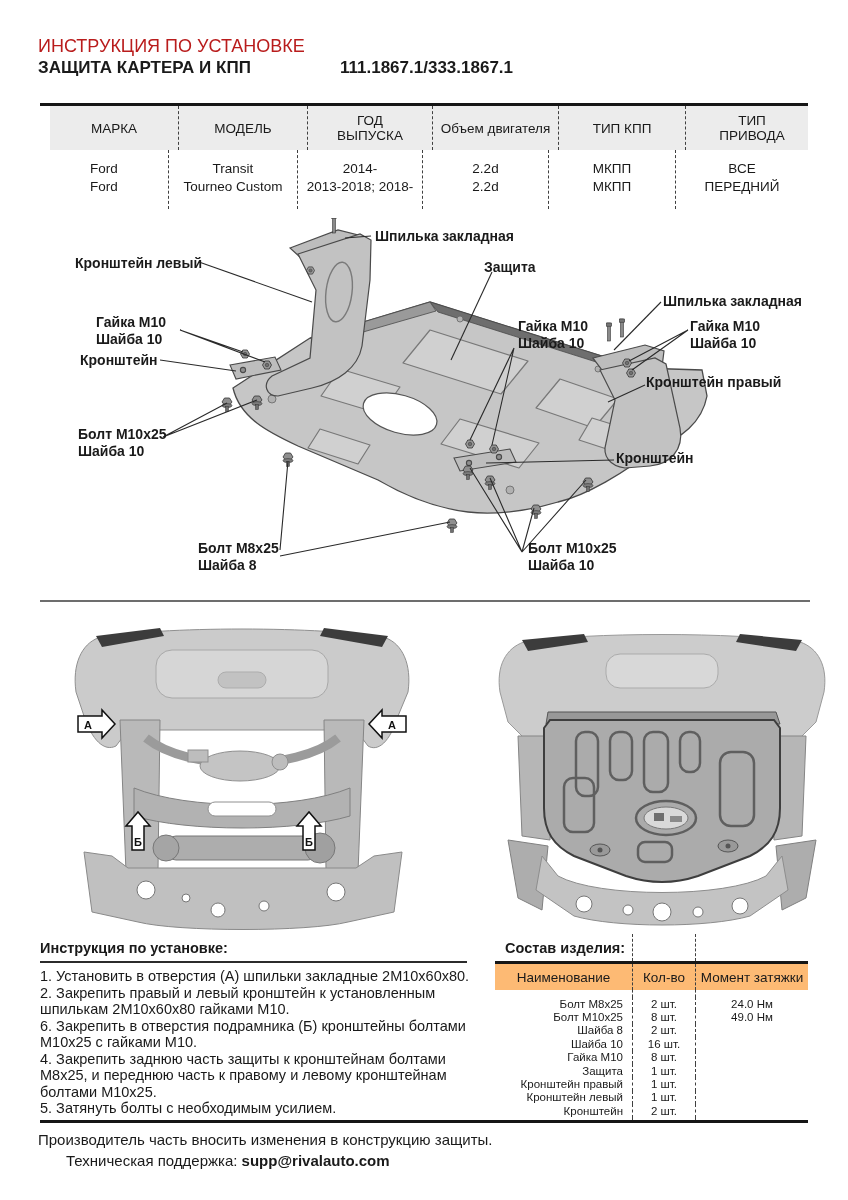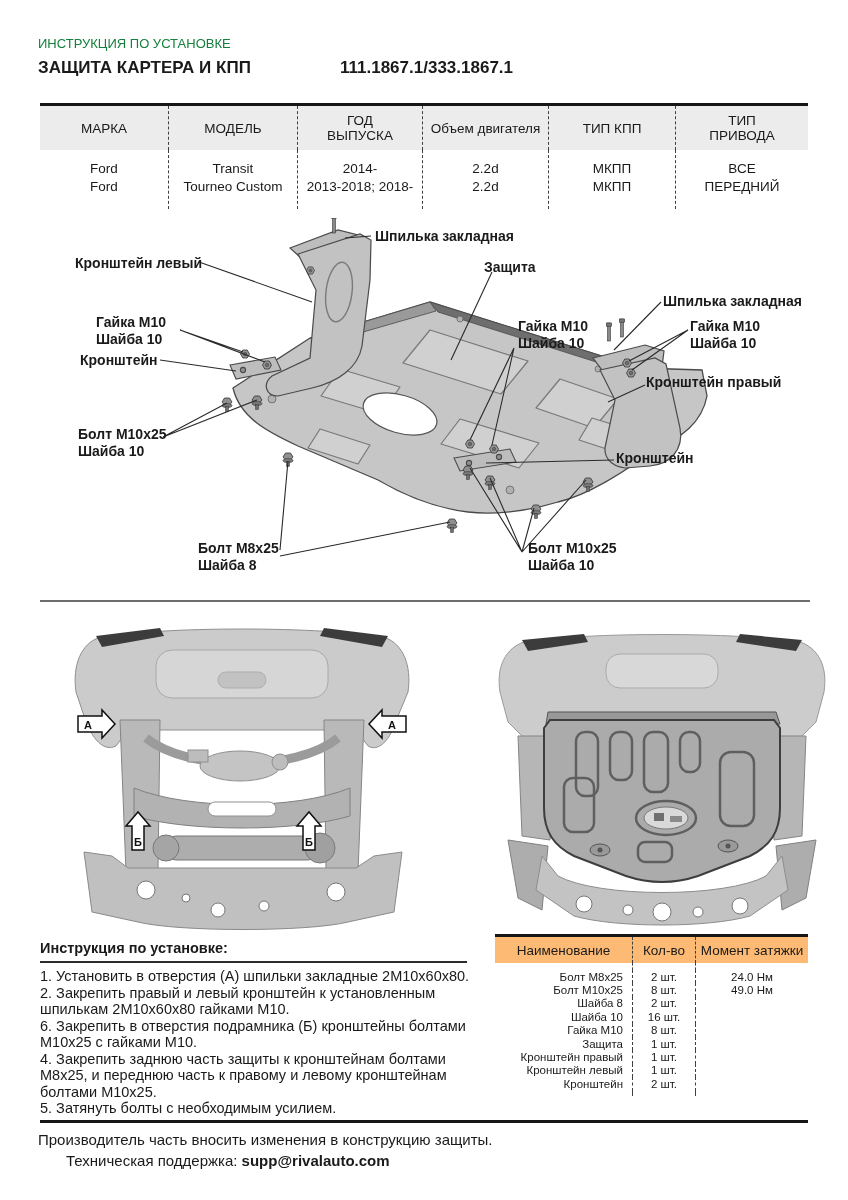--- a/index.html
+++ b/index.html
@@ -1,27 +1,27 @@
 <!DOCTYPE html>
 <html><head>
 <meta charset="utf-8">
 <style>
   html,body{margin:0;padding:0;background:#fff;}
   .page{position:relative;width:848px;height:1200px;background:#ffffff;
         font-family:"Liberation Sans",sans-serif;color:#1a1a1a;overflow:hidden;}
 
   
-  .hdr1{position:absolute;left:38px;top:36px;font-size:13px;color:#15803d;}
+  .hdr1{position:absolute;left:38px;top:36px;font-size:18px;color:#b91c1c;}
   .hdr2{position:absolute;left:38px;top:58px;font-size:17px;font-weight:bold;}
   .hdrnum{position:absolute;left:340px;top:58px;font-size:17px;font-weight:bold;}
 
   
   .vtable{position:absolute;left:40px;top:103px;width:768px;border-top:3px solid #161616;}
   .vgrid{display:grid;grid-template-columns:128px 129px 125px 126px 127px 133px;}
-  .vhead{background:#ececec;}
+  .vhead{background:#ececec;margin-left:10px;}
   .vhead .c{min-height:44px;display:flex;align-items:center;justify-content:center;
             text-align:center;font-size:13.5px;line-height:15px;white-space:pre-line;}
   .vbody .c{padding:10px 0 14px;text-align:center;font-size:13.5px;line-height:17.5px;white-space:pre-line;}
   .vgrid .c + .c{border-left:1.5px dashed #3f3f3f;}
 
   
   .diagram{position:absolute;left:40px;top:218px;width:768px;height:380px;}
   .diagram svg.draw{position:absolute;left:0;top:0;}
   .dlabel{position:absolute;font-size:14px;line-height:17px;white-space:pre-line;font-weight:bold;}
 
@@ -309,20 +309,25 @@
     <div class="steps">
       <div>1. Установить в отверстия (А) шпильки закладные 2М10х60х80.</div>
       <div>2. Закрепить правый и левый кронштейн к установленным шпилькам 2М10х60х80 гайками М10.</div>
       <div>6. Закрепить в отверстия подрамника (Б) кронштейны болтами М10х25 с гайками М10.</div>
       <div>4. Закрепить заднюю часть защиты к кронштейнам болтами М8х25, и переднюю часть к правому и левому кронштейнам болтами М10х25.</div>
       <div>5. Затянуть болты с необходимым усилием.</div>
     </div>
   </div>
 
   <div class="parts">
+    <div class="pgrid ptitle">
+      <div class="c h">Состав изделия:</div>
+      <div class="c"></div>
+      <div class="c"></div>
+    </div>
     <div class="pgrid phead">
       <div class="c">Наименование</div>
       <div class="c">Кол-во</div>
       <div class="c">Момент затяжки</div>
     </div>
     <div class="pgrid pspacer">
       <div class="c"></div>
         <div class="c"></div>
         <div class="c"></div>
     </div>

